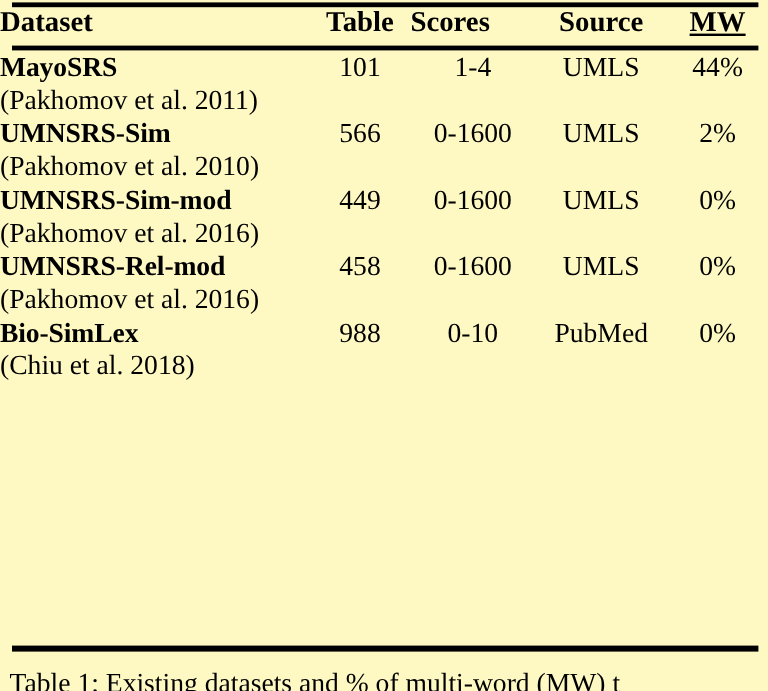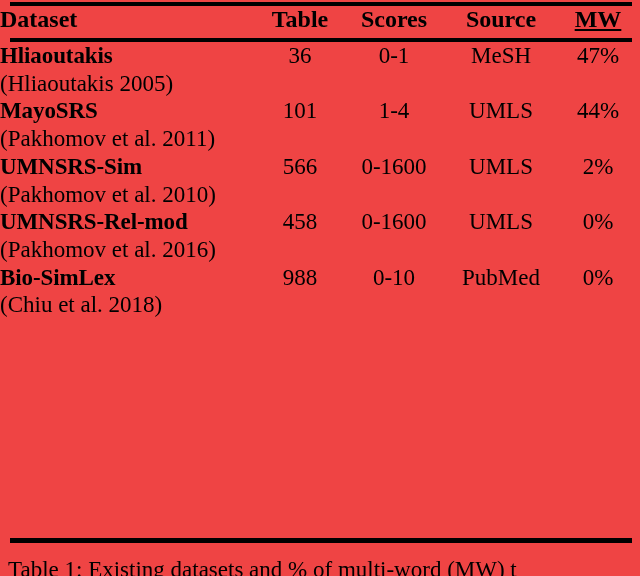--- a/index.html
+++ b/index.html
@@ -13,21 +13,21 @@
     overflow: hidden;
     font-family: "Liberation Serif", "DejaVu Serif", serif;
     color: #000000;
     -webkit-font-smoothing: none;
   }
 
   .page {
     position: relative;
     width: 640px;
     height: 576px;
-    background: #ef4444;
+    background: #fef9c3;
   }
 
   
   .rule {
     position: absolute;
     left: 10px;
     right: 8px;
     background: #000000;
   }
   .rule-top    { top: 2px;   height: 4px; }
@@ -52,21 +52,21 @@
   
   thead th {
     height: 38px;
     font-size: 24px;
     font-weight: bold;
     line-height: 38px;
     vertical-align: middle;
   }
   th.c-dataset { text-align: left;  padding-left: 16px; width: 258px; }
   th.c-size    { text-align: center; width: 84px; }
-  th.c-scores  { text-align: center; width: 104px; }
+  th.c-scores  { text-align: left; width: 104px; }
   th.c-source  { text-align: center; width: 110px; }
   th.c-mw      { text-align: center; width: 84px; text-decoration: underline; }
 
   
   tbody tr.data-row > td {
     height: 55.4px;
   }
   td.cell-dataset {
     text-align: left;
     padding-left: 16px;
@@ -125,47 +125,47 @@
         <th class="c-dataset">Dataset</th>
         <th class="c-size">Table</th>
         <th class="c-scores">Scores</th>
         <th class="c-source">Source</th>
         <th class="c-mw">MW</th>
       </tr>
     </thead>
     <tbody id="tbody">
         <tr class="data-row">
           <td class="cell-dataset">
-            <span class="ds-name">Hliaoutakis</span>
-            <span class="ds-cite">(Hliaoutakis 2005)</span>
-          </td>
-          <td class="cell-num">36</td>
-          <td class="cell-num">0-1</td>
-          <td class="cell-num">MeSH</td>
-          <td class="cell-num">47%</td>
-        </tr>
-        <tr class="data-row">
-          <td class="cell-dataset">
             <span class="ds-name">MayoSRS</span>
             <span class="ds-cite">(Pakhomov et al. 2011)</span>
           </td>
           <td class="cell-num">101</td>
           <td class="cell-num">1-4</td>
           <td class="cell-num">UMLS</td>
           <td class="cell-num">44%</td>
         </tr>
         <tr class="data-row">
           <td class="cell-dataset">
             <span class="ds-name">UMNSRS-Sim</span>
             <span class="ds-cite">(Pakhomov et al. 2010)</span>
           </td>
           <td class="cell-num">566</td>
           <td class="cell-num">0-1600</td>
           <td class="cell-num">UMLS</td>
           <td class="cell-num">2%</td>
+        </tr>
+        <tr class="data-row">
+          <td class="cell-dataset">
+            <span class="ds-name">UMNSRS-Sim-mod</span>
+            <span class="ds-cite">(Pakhomov et al. 2016)</span>
+          </td>
+          <td class="cell-num">449</td>
+          <td class="cell-num">0-1600</td>
+          <td class="cell-num">UMLS</td>
+          <td class="cell-num">0%</td>
         </tr>
         <tr class="data-row">
           <td class="cell-dataset">
             <span class="ds-name">UMNSRS-Rel-mod</span>
             <span class="ds-cite">(Pakhomov et al. 2016)</span>
           </td>
           <td class="cell-num">458</td>
           <td class="cell-num">0-1600</td>
           <td class="cell-num">UMLS</td>
           <td class="cell-num">0%</td>

